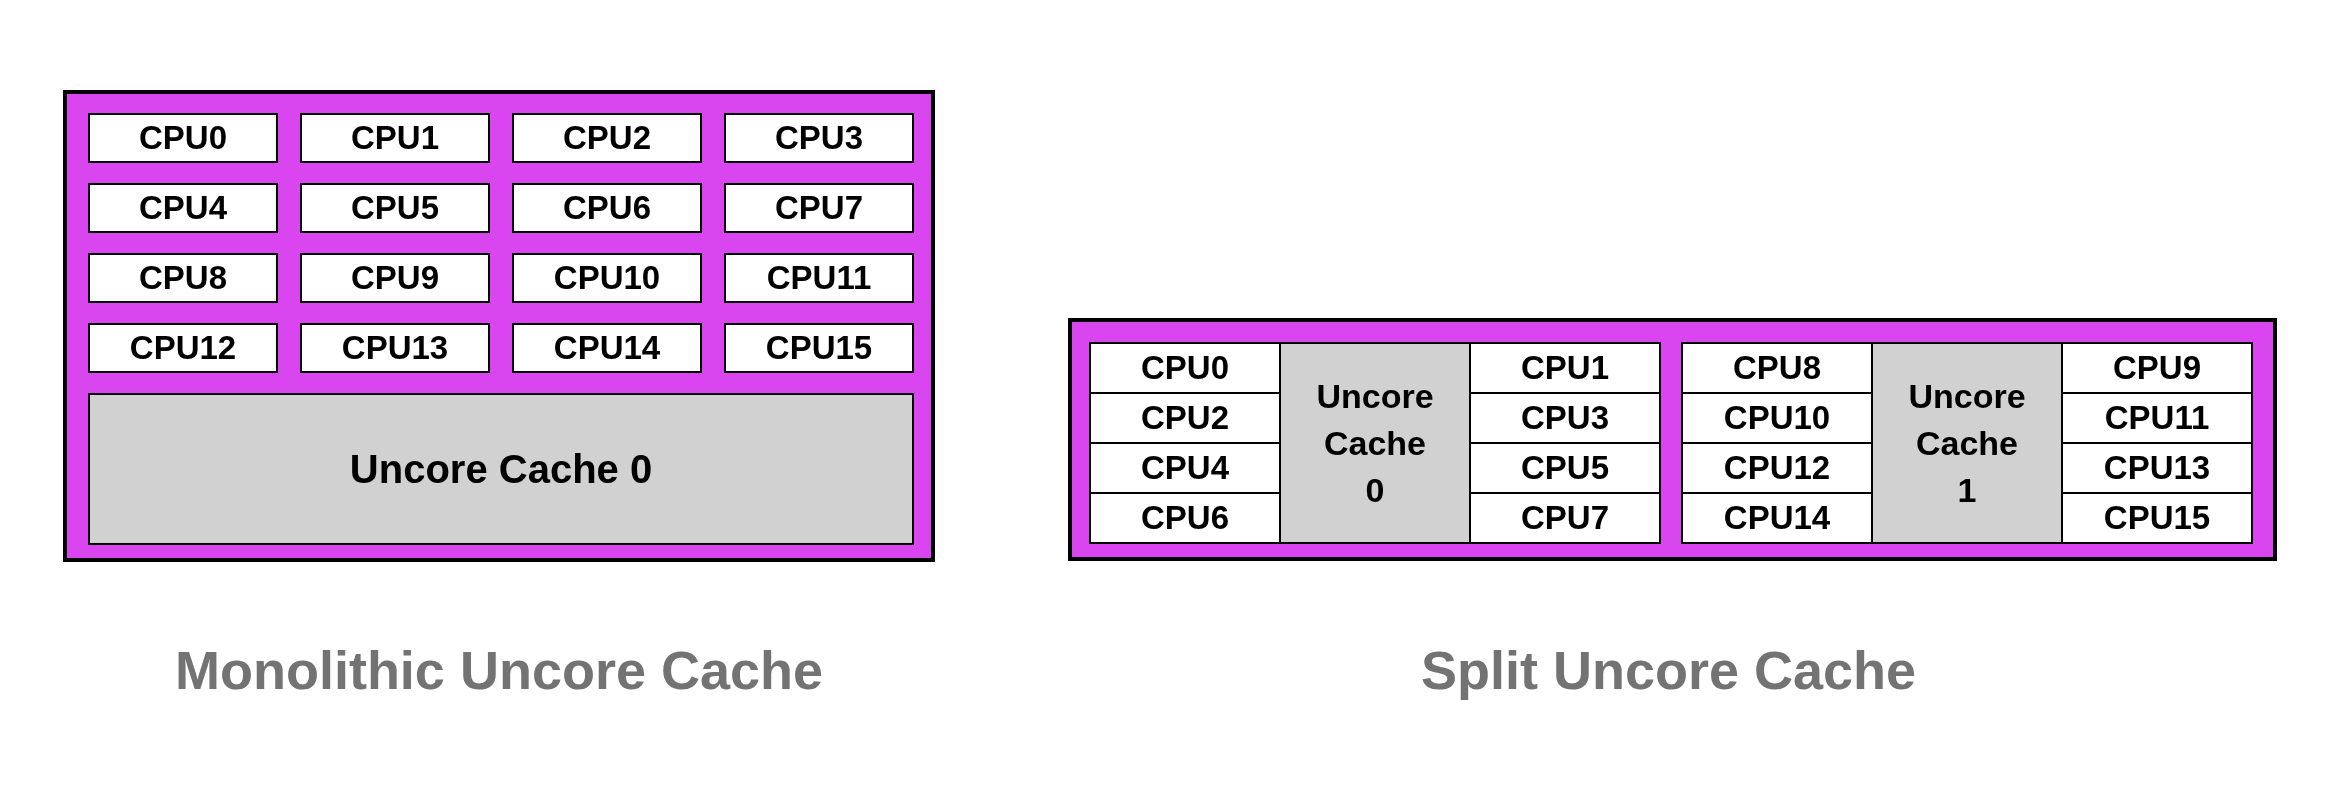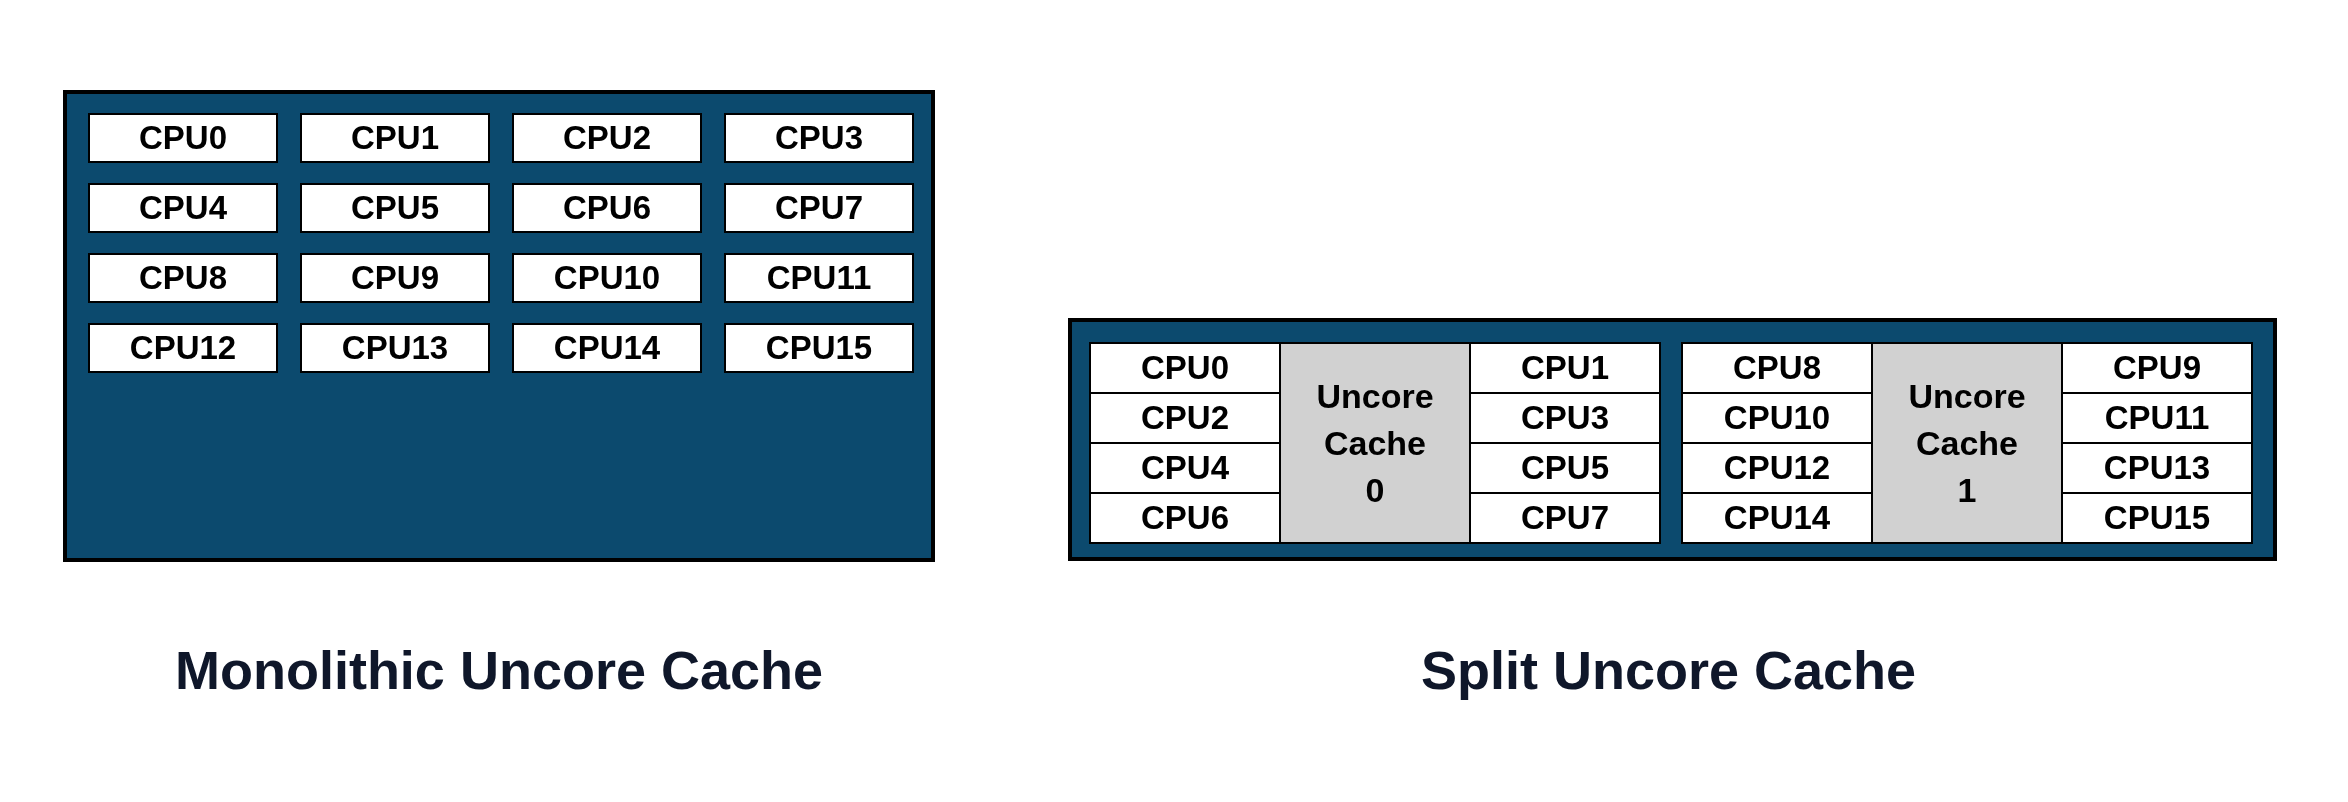--- a/index.html
+++ b/index.html
@@ -2,21 +2,21 @@
 <html><head>
 <meta charset="utf-8">
 <style>
   html,body{margin:0;padding:0;}
   body{
     width:2348px;height:802px;position:relative;background:#ffffff;
     font-family:"Liberation Sans", sans-serif;overflow:hidden;
     -webkit-font-smoothing:antialiased;
   }
   .outer-box{
-    position:absolute;background:#0c4a6e;border:4px solid #000;box-sizing:border-box;
+    position:absolute;background:#d946ef;border:4px solid #000;box-sizing:border-box;
   }
   
   #mono-box{left:63px;top:90px;width:872px;height:472px;}
   .mono-grid{
     position:absolute;left:21px;top:19px;width:826px;
     display:grid;grid-template-columns:repeat(4,190px);column-gap:22px;row-gap:20px;
   }
   .cpu-box{
     height:50px;border:2px solid #000;box-sizing:border-box;background:#fff;
     display:flex;align-items:center;justify-content:center;
@@ -45,21 +45,21 @@
   }
   .cache-box{
     width:188px;background:#d1d1d1;
     display:flex;flex-direction:column;align-items:center;justify-content:center;
   }
   .cache-line{
     display:block;font-weight:bold;font-size:34px;line-height:47px;color:#000;text-align:center;
   }
   
   .caption{
-    position:absolute;text-align:center;font-weight:bold;font-size:54px;color:#0f172a;
+    position:absolute;text-align:center;font-weight:bold;font-size:54px;color:#737373;
     line-height:64px;white-space:nowrap;
   }
   #mono-caption{left:63px;top:638px;width:872px;}
   #split-caption{left:1064px;top:638px;width:1209px;}
 </style>
 </head>
 <body>
 
 <div class="outer-box" id="mono-box">
   <div class="mono-grid">
@@ -73,20 +73,21 @@
     <div class="cpu-box">CPU7</div>
     <div class="cpu-box">CPU8</div>
     <div class="cpu-box">CPU9</div>
     <div class="cpu-box">CPU10</div>
     <div class="cpu-box">CPU11</div>
     <div class="cpu-box">CPU12</div>
     <div class="cpu-box">CPU13</div>
     <div class="cpu-box">CPU14</div>
     <div class="cpu-box">CPU15</div>
   </div>
+  <div class="mono-cache">Uncore Cache 0</div>
 </div>
 <div class="caption" id="mono-caption">Monolithic Uncore Cache</div>
 
 <div class="outer-box" id="split-box">
   <div class="split-groups">
 
     <div class="cluster">
       <div class="cpu-col">
         <div class="cpu-cell">CPU0</div>
         <div class="cpu-cell">CPU2</div>

